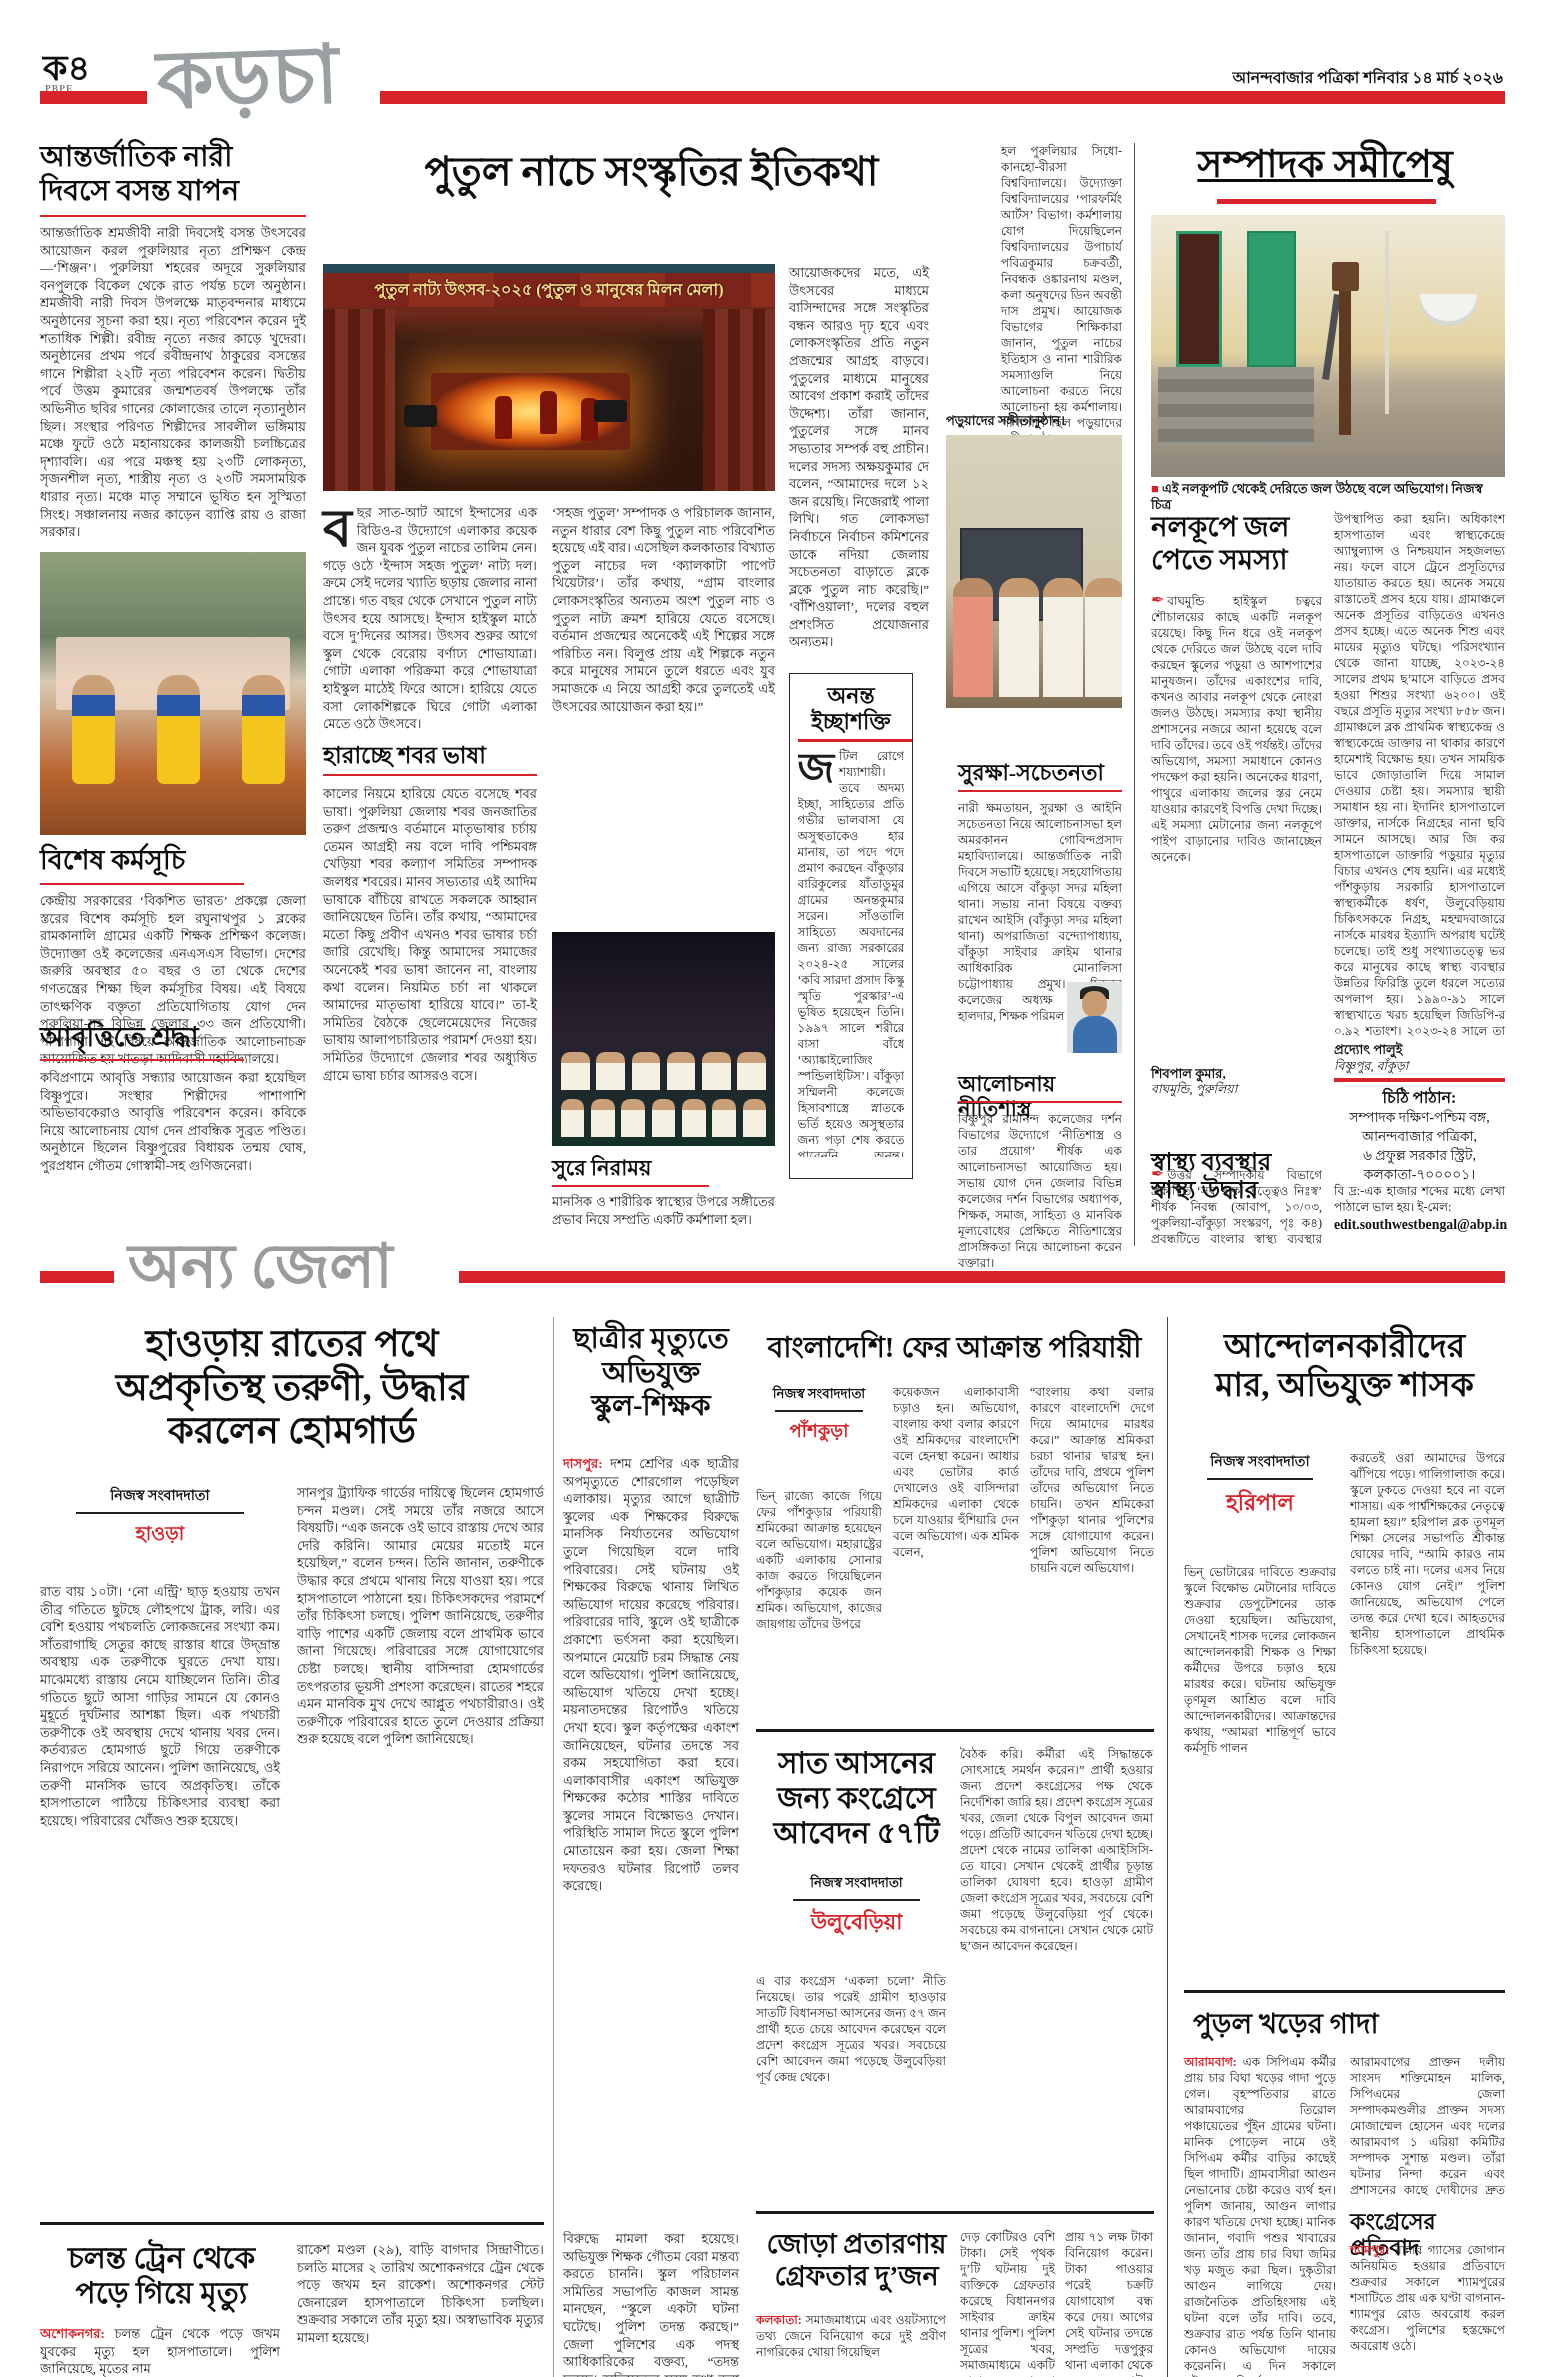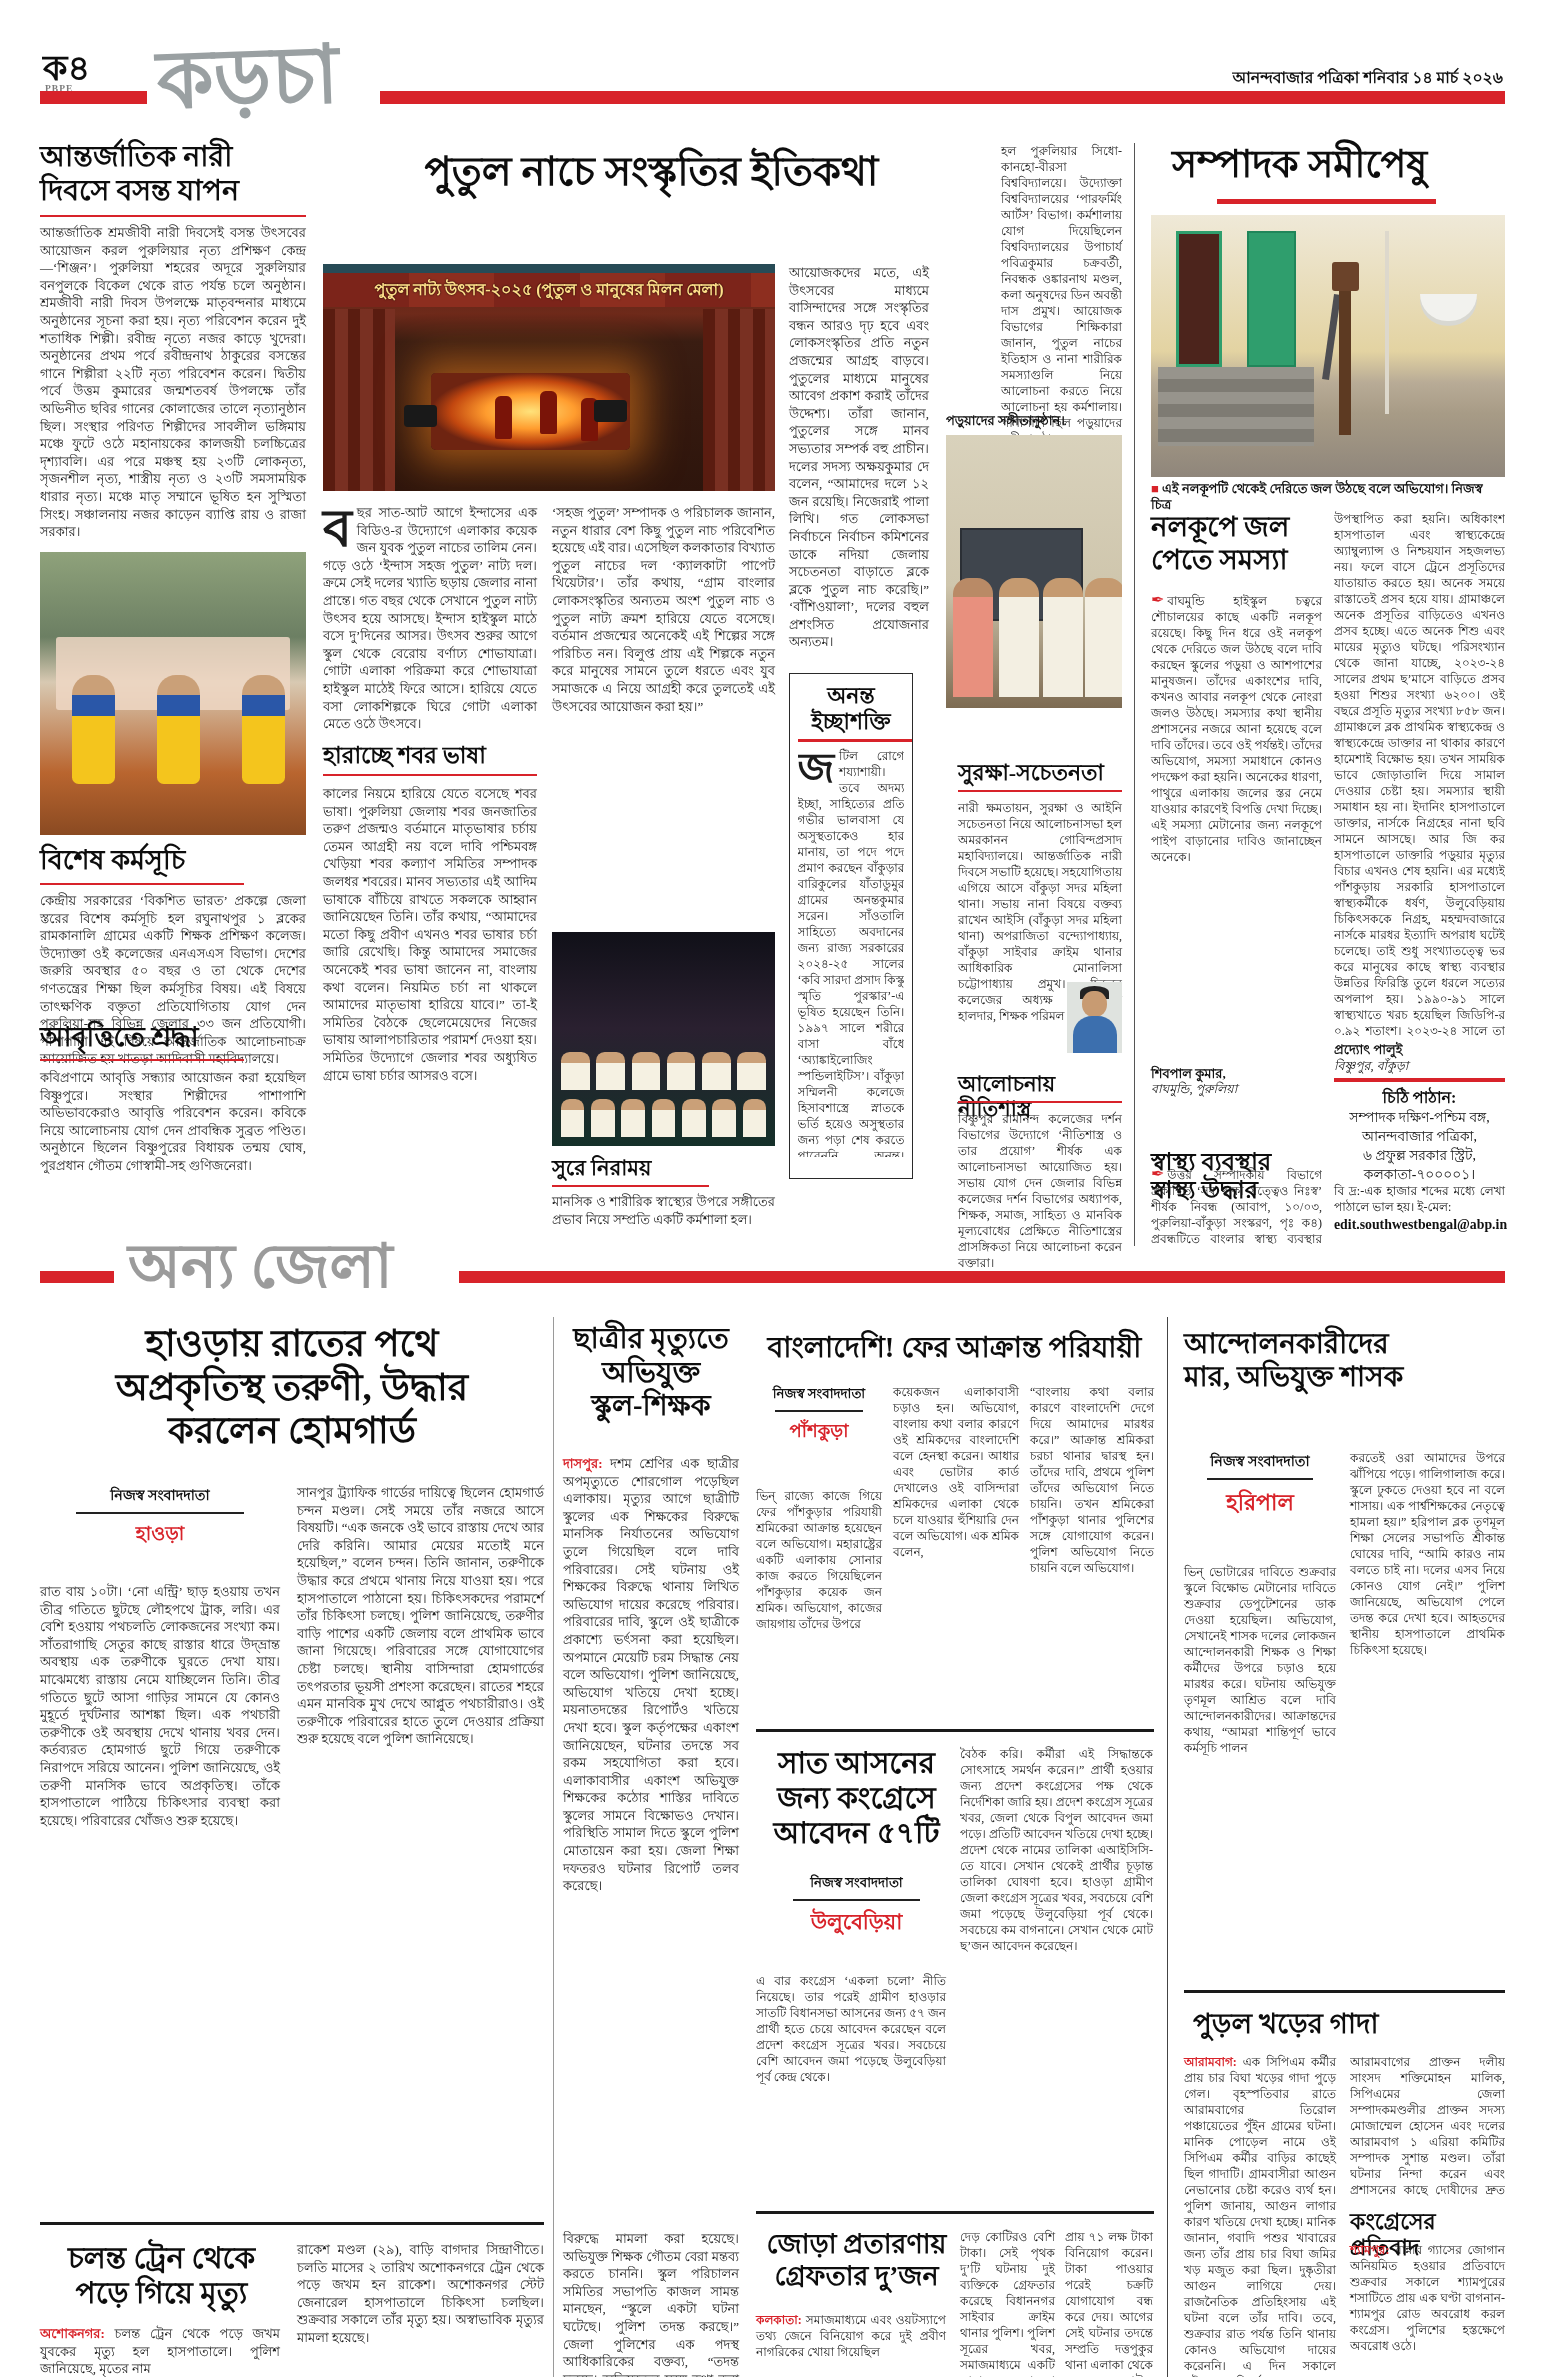--- a/index.html
+++ b/index.html
@@ -190,21 +190,21 @@
   </section>
 
   <div class="photo ph-port" style="left:1067px;top:982px;width:55px;height:71px;">
     <div class="hair"></div>
     <div class="head"></div>
     <div class="shirt"></div>
   </div>
 
   <div class="abs vrule" style="left:1134px;top:143px;height:1103px;background:#555;"></div>
   <section>
-    <div class="abs hl" style="left:1172px;top:142px;width:354px;font-size:38px;text-align:left;">সম্পাদক সমীপেষু</div>
+    <div class="abs hl" style="left:1148px;top:142px;width:354px;font-size:38px;text-align:center;text-decoration:underline;">সম্পাদক সমীপেষু</div>
     <div class="abs redrule" style="left:1217px;top:199px;width:219px;height:4.8px;"></div>
 
     <div class="photo ph-tube" style="left:1151px;top:215px;width:354px;height:262px;">
       <div class="doorA"></div>
       <div class="doorB"></div>
       <div class="steps"></div>
       <div class="pipe"></div>
       <div class="handle"></div>
       <div class="pump"></div>
       <div class="pumphead"></div>
@@ -316,21 +316,21 @@
 গ্রেফতার দু’জন</div>
     <div class="abs body small" style="left:756px;top:2312px;width:190px;height:71px;">
       <span class="dl">কলকাতা:</span> <span>সমাজমাধ্যমে এবং ওয়টস্যাপে তথ্য জেনে বিনিয়োগ করে দুই প্রবীণ নাগরিকের খোয়া গিয়েছিল</span>
     </div>
     <div class="abs body small" style="left:960px;top:2229px;width:95px;height:152px;">দেড় কোটিরও বেশি টাকা। সেই পৃথক দু’টি ঘটনায় দুই ব্যক্তিকে গ্রেফতার করেছে বিধাননগর সাইবার ক্রাইম থানার পুলিশ। পুলিশ সূত্রের খবর, সমাজমাধ্যমে একটি শেয়ার কেনাবেচা সম্পর্কে জেনে এক প্রবীণ নাগরিক সংশ্লিষ্ট ব্যক্তিদের সঙ্গে যোগাযোগ করে</div>
     <div class="abs body small" style="left:1065px;top:2229px;width:88px;height:152px;">প্রায় ৭১ লক্ষ টাকা বিনিয়োগ করেন। টাকা পাওয়ার পরেই চক্রটি যোগাযোগ বন্ধ করে দেয়। আগের সেই ঘটনার তদন্তে সম্প্রতি দত্তপুকুর থানা এলাকা থেকে মহম্মদ রেজাউল হক নামে এক জনকে গ্রেফতার করেছে বিধাননগর সাইবার ক্রাইম থানার পুলিশ।</div>
   </section>
 
   <div class="abs vrule" style="left:1167px;top:1317px;height:1065px;background:#444;width:1.4px;"></div>
   <section>
-    <div class="abs hl" style="left:1184px;top:1327px;width:321px;font-size:28px;">আন্দোলনকারীদের
+    <div class="abs hl" style="left:1184px;top:1327px;width:321px;font-size:33px;text-align:center;">আন্দোলনকারীদের
 মার, অভিযুক্ত শাসক</div>
     <div class="abs" style="left:1184px;top:1450px;width:152px;">
       <div class="byline">নিজস্ব সংবাদদাতা</div>
       <div class="byline-rule"></div>
       <div class="place-red" style="font-size:22px;">হরিপাল</div>
     </div>
     <div class="abs body small" style="left:1184px;top:1564px;width:152px;height:409px;">ভিন্‌ ভোটারের দাবিতে শুক্রবার স্কুলে বিক্ষোভ মেটানোর দাবিতে শুক্রবার ডেপুটেশনের ডাক দেওয়া হয়েছিল। অভিযোগ, সেখানেই শাসক দলের লোকজন আন্দোলনকারী শিক্ষক ও শিক্ষা কর্মীদের উপরে চড়াও হয়ে মারধর করে। ঘটনায় অভিযুক্ত তৃণমূল আশ্রিত বলে দাবি আন্দোলনকারীদের। আক্রান্তদের কথায়, “আমরা শান্তিপূর্ণ ভাবে কর্মসূচি পালন</div>
     <div class="abs body small" style="left:1350px;top:1450px;width:155px;height:523px;">করতেই ওরা আমাদের উপরে ঝাঁপিয়ে পড়ে। গালিগালাজ করে। স্কুলে ঢুকতে দেওয়া হবে না বলে শাসায়। এক পার্শ্বশিক্ষকের নেতৃত্বে হামলা হয়।” হরিপাল ব্লক তৃণমূল শিক্ষা সেলের সভাপতি শ্রীকান্ত ঘোষের দাবি, “আমি কারও নাম বলতে চাই না। দলের এসব নিয়ে কোনও যোগ নেই।” পুলিশ জানিয়েছে, অভিযোগ পেলে তদন্ত করে দেখা হবে। আহতদের স্থানীয় হাসপাতালে প্রাথমিক চিকিৎসা হয়েছে।</div>
   </section>
 

